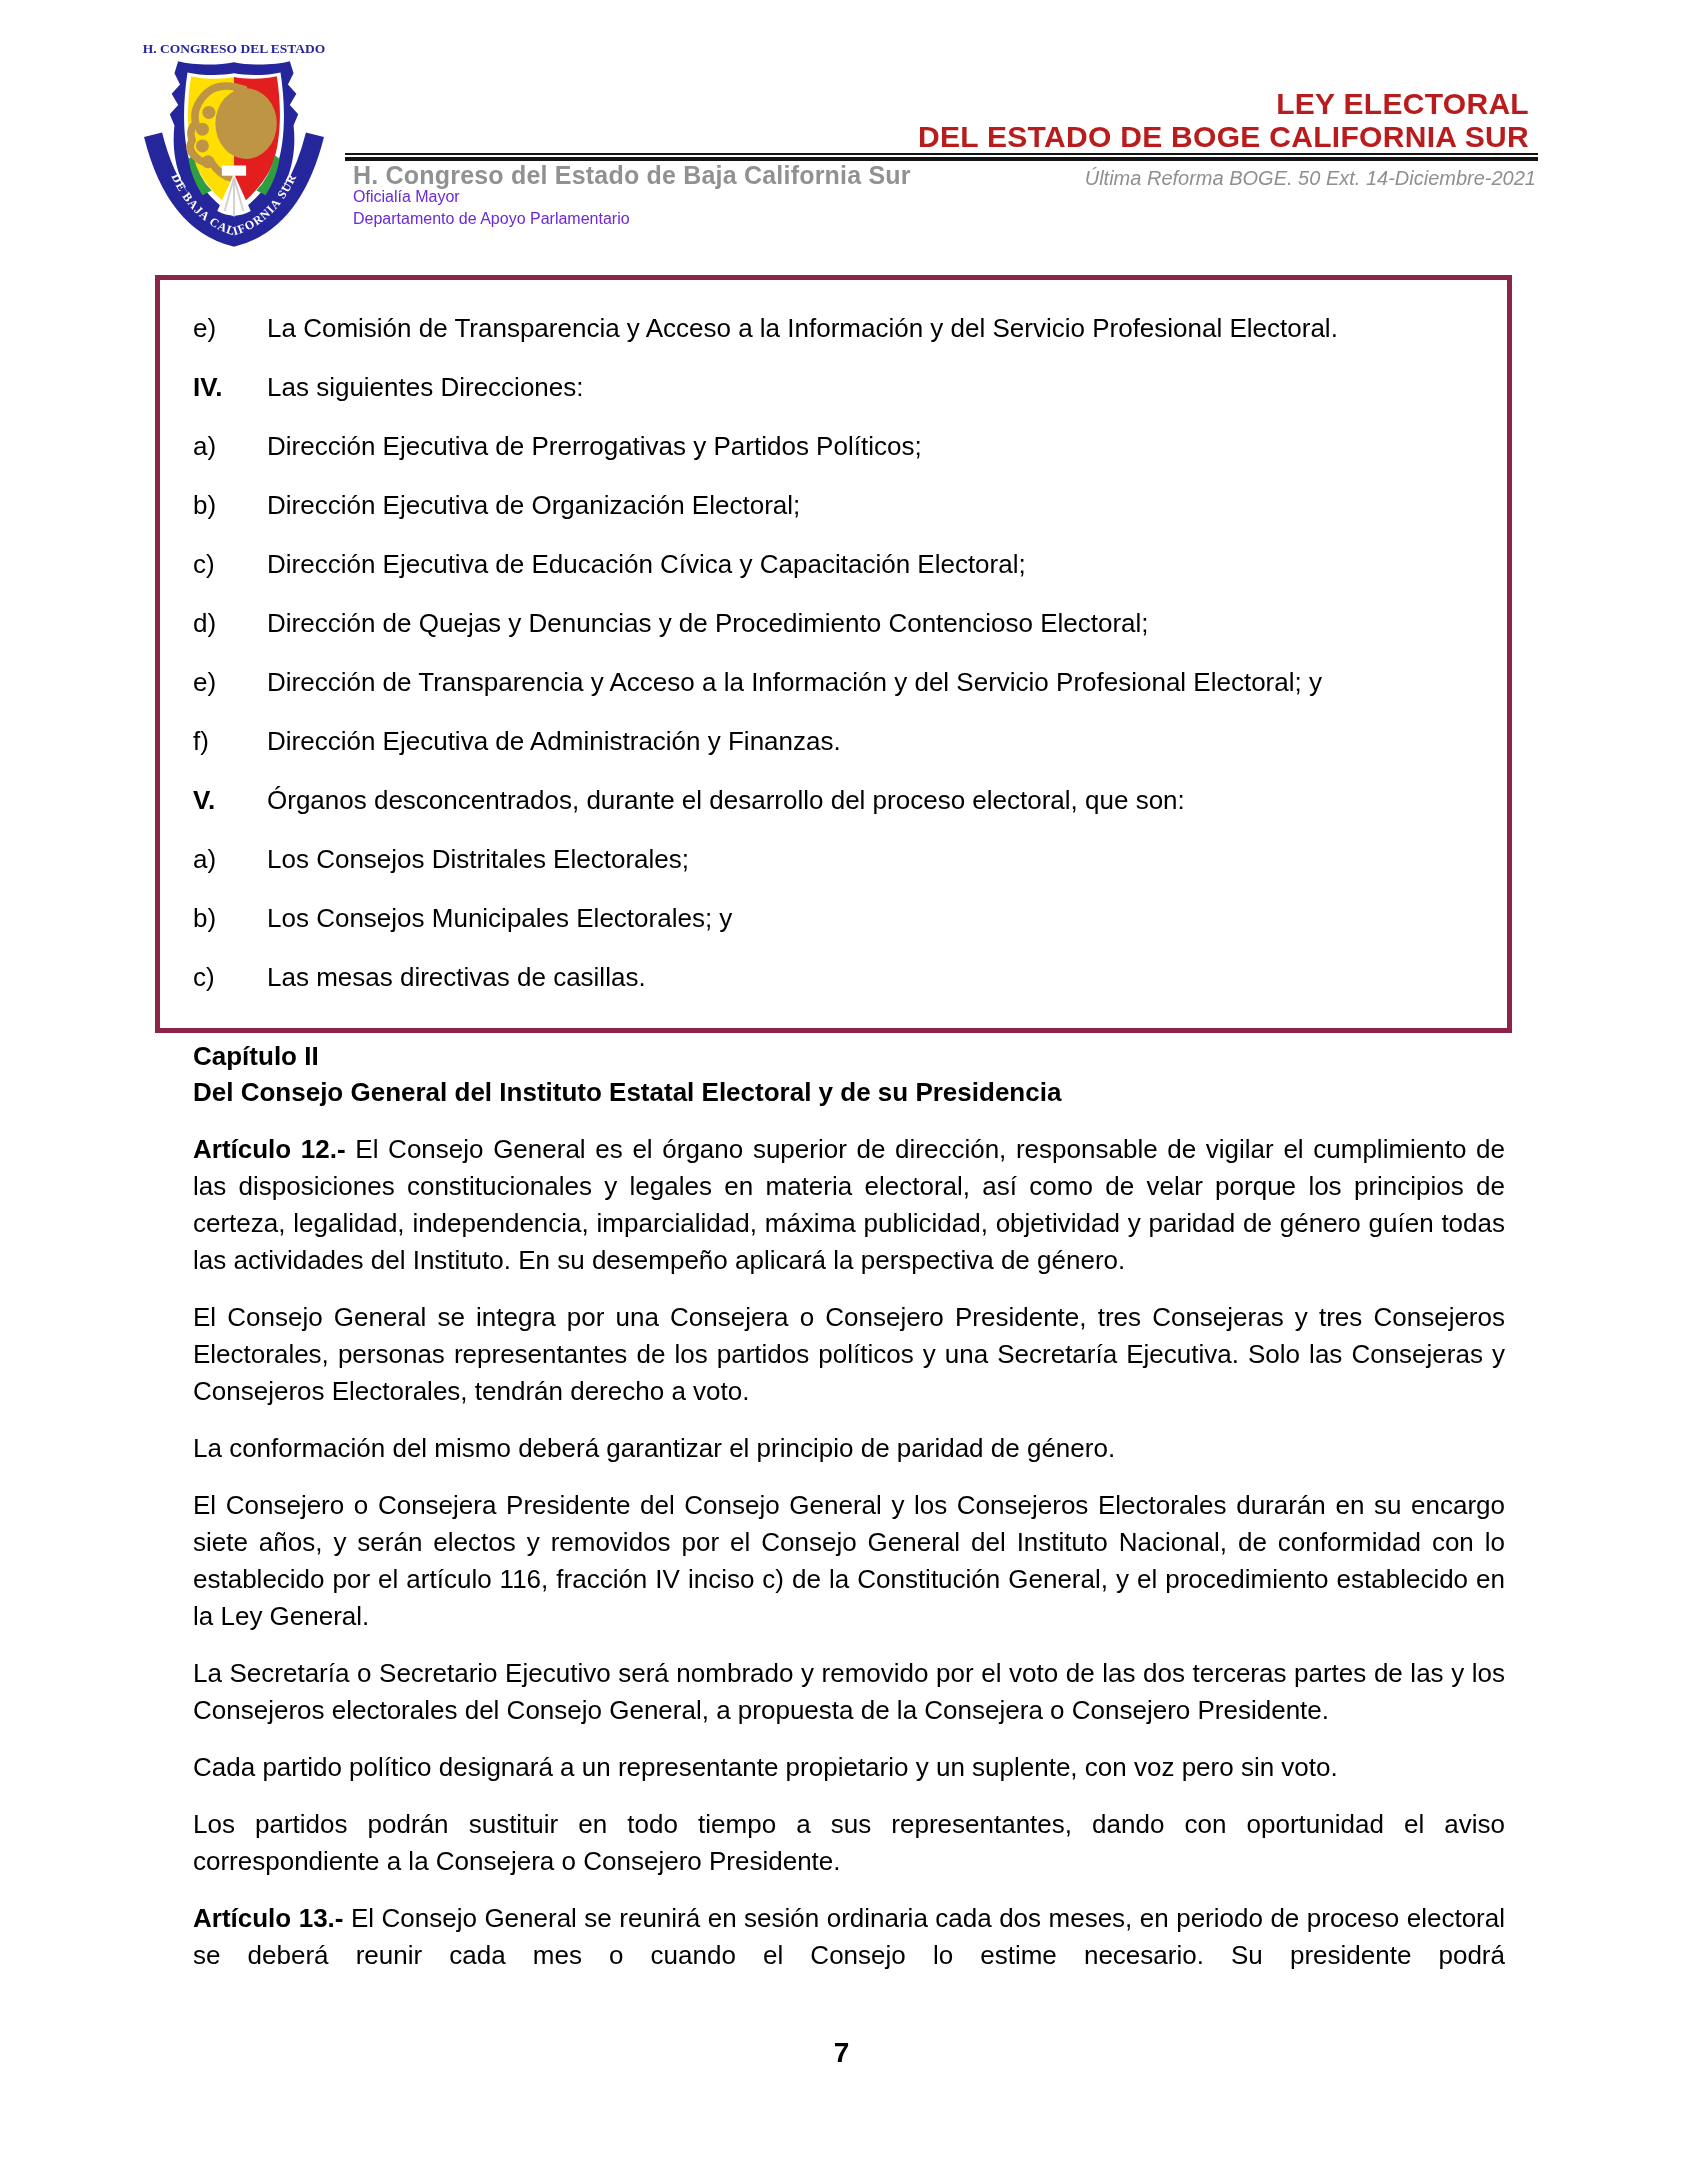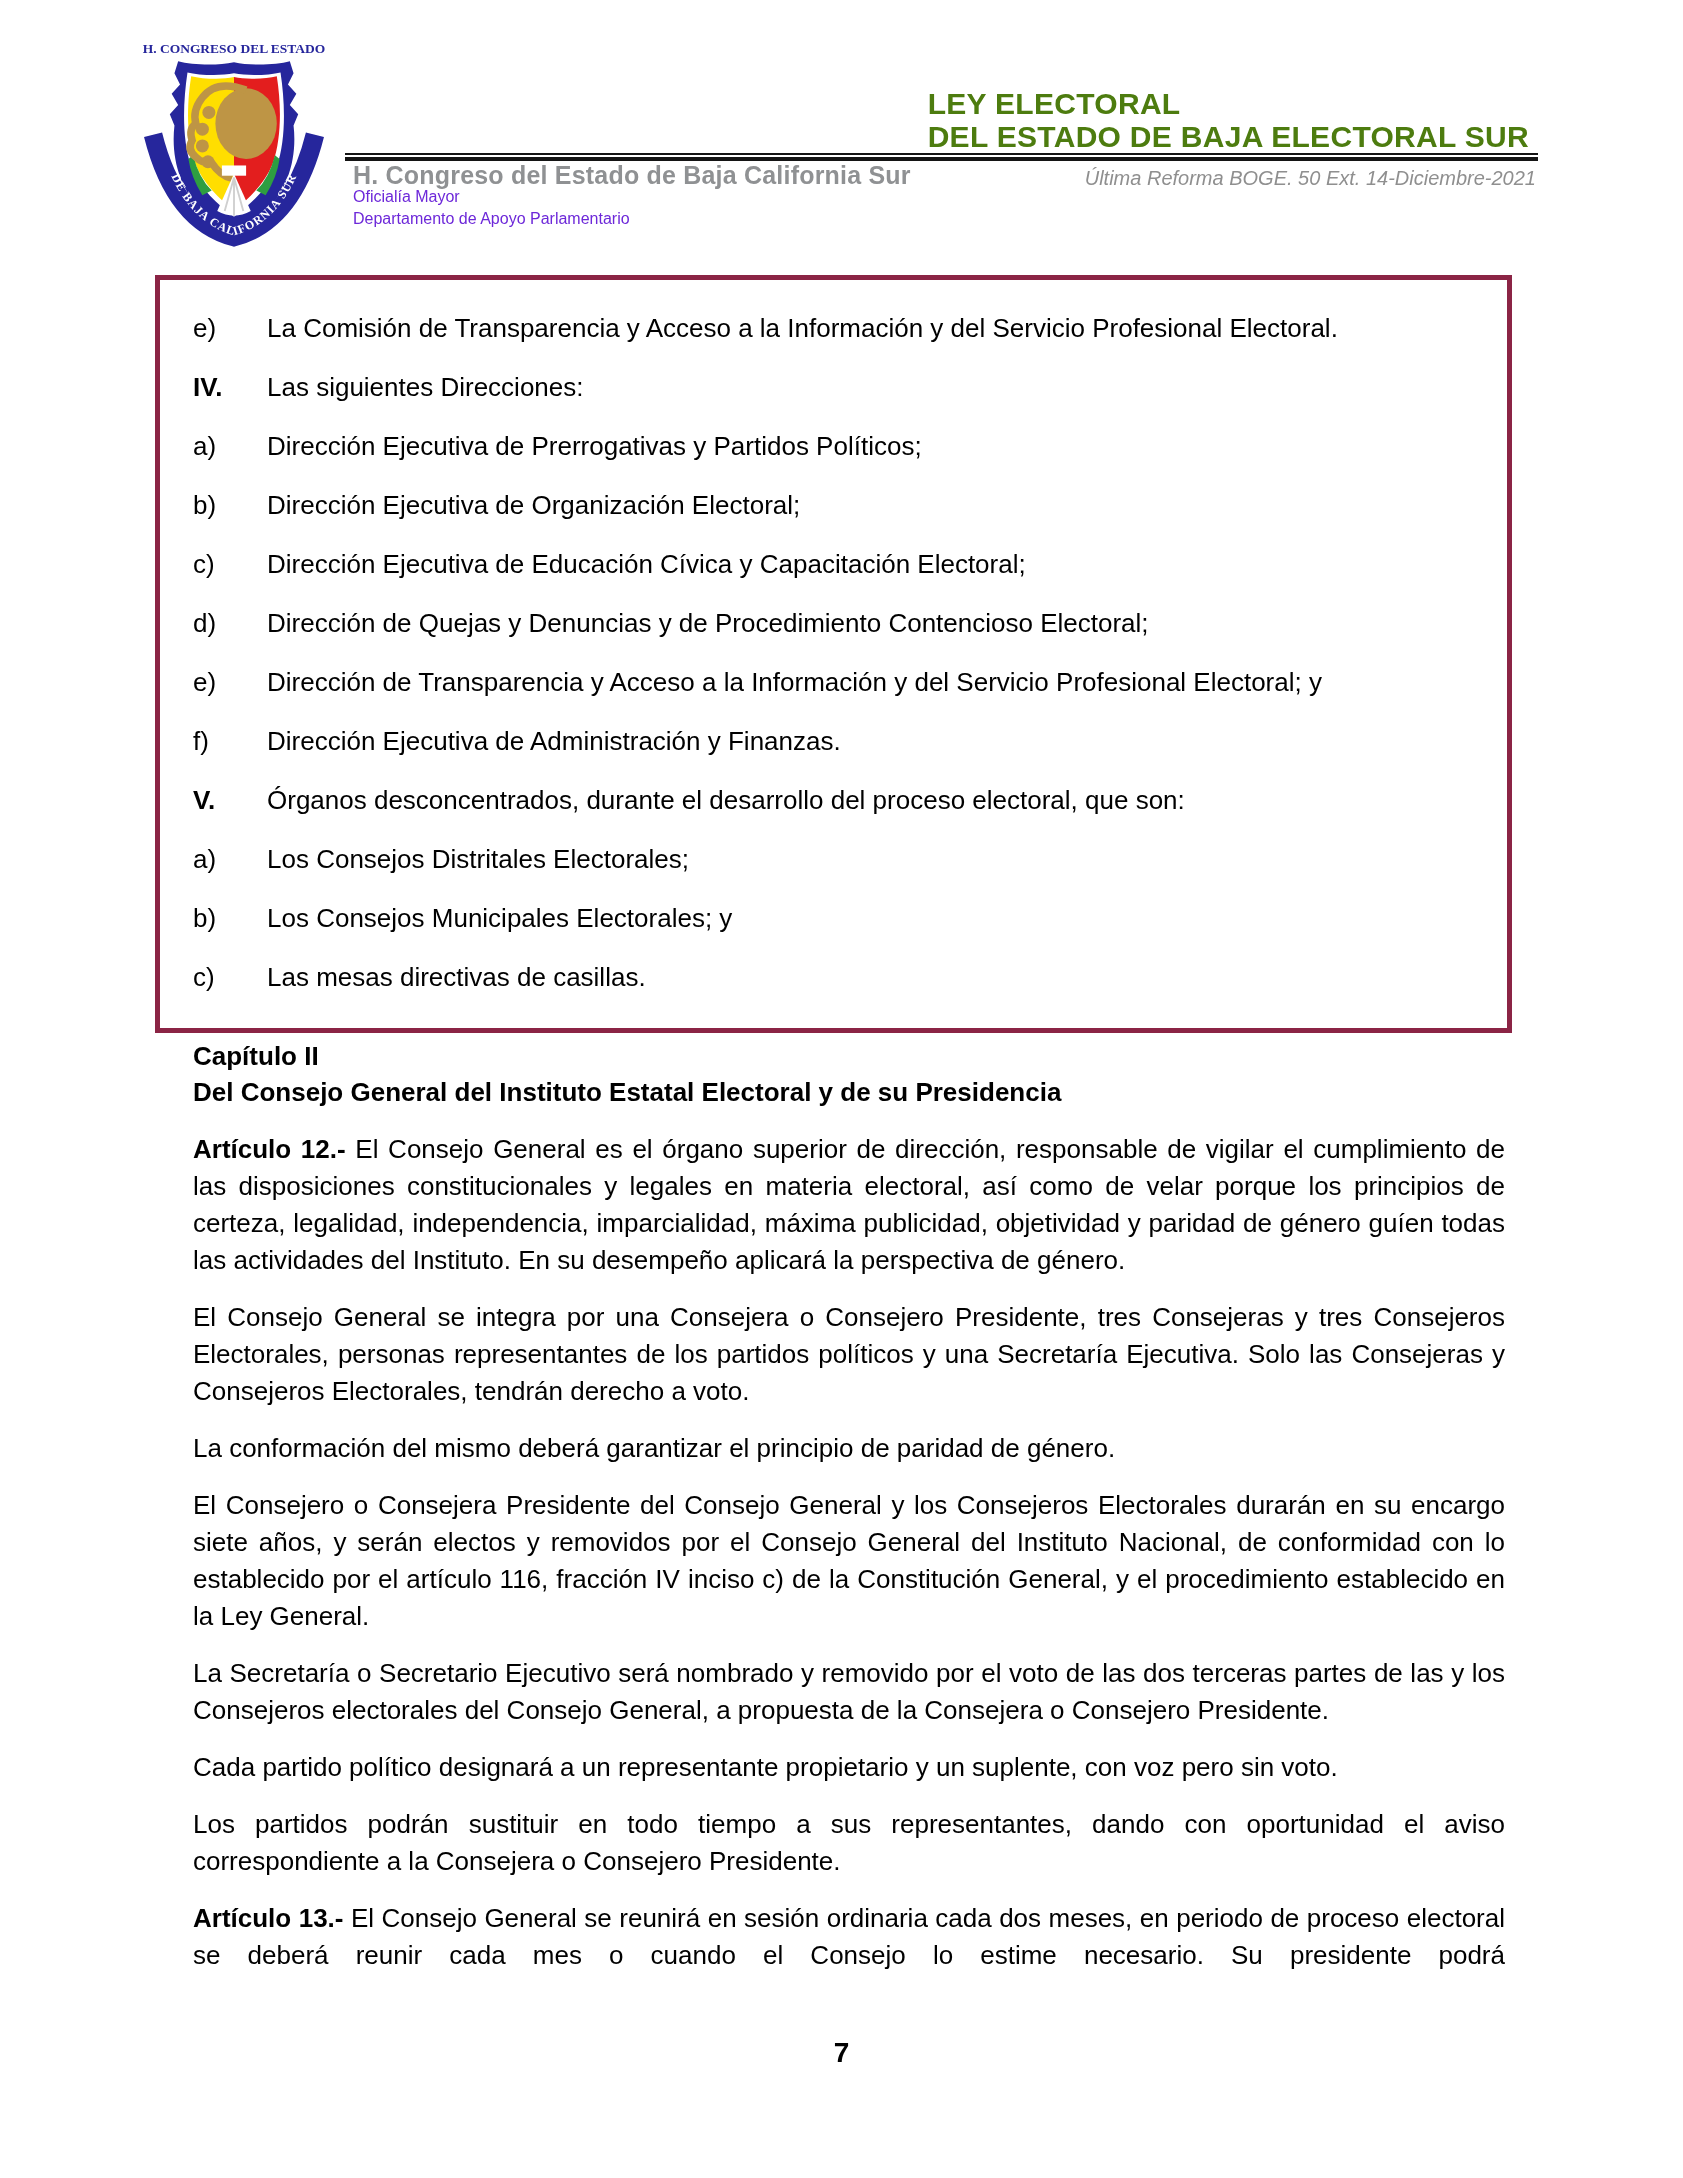--- a/index.html
+++ b/index.html
@@ -14,22 +14,22 @@
   }
   
   .seal{position:absolute;left:137px;top:38px;width:194px;height:214px;}
   .header-rule{
     position:absolute;left:345px;right:145px;top:153px;
     height:2px;border-top:2px solid #141414;border-bottom:4px solid #141414;
   }
   .org-block{position:absolute;left:353px;top:164px;line-height:22px;}
   .org-name{font-size:25px;font-weight:bold;color:#8f9193;letter-spacing:0.2px;}
   .org-sub{font-size:16px;color:#6d28d9;}
-  .title-block{position:absolute;right:154px;top:87px;text-align:left;
-    font-size:30px;font-weight:bold;color:#4d7c0f;line-height:33px;letter-spacing:0.3px;}
+  .title-block{position:absolute;right:154px;top:87px;text-align:right;
+    font-size:30px;font-weight:bold;color:#b91c1c;line-height:33px;letter-spacing:0.3px;}
   .reform{position:absolute;right:147px;top:167px;font-size:20px;font-style:italic;color:#8f8f8f;}
   
   .law-box{
     position:absolute;left:155px;top:275px;width:1357px;box-sizing:border-box;
     border:5px solid #8b2445;background:#fff;
     padding:30px 22px 10px 33px;
   }
   .law-item{display:flex;font-size:26px;line-height:36px;margin-bottom:23px;}
   .law-item .label{width:74px;flex:0 0 74px;}
   .law-item.roman .label{font-weight:bold;}
@@ -91,21 +91,21 @@
       <path d="M13,104 C30,172 62,204 100,214 C138,204 170,172 187,104" fill="none" stroke="#26269c" stroke-width="20"></path>
       <path id="sealBannerPath" d="M20,112 C36,174 66,203 100,212 C134,203 164,174 180,112" fill="none"></path>
       <text font-family="Liberation Serif, serif" font-size="13" font-weight="bold" fill="#ffffff" letter-spacing="1">
         <textPath href="#sealBannerPath" startOffset="50%" text-anchor="middle">DE BAJA CALIFORNIA SUR</textPath>
       </text>
     </svg>
   </div>
 
   <div class="title-block">
     <div>LEY ELECTORAL</div>
-    <div>DEL ESTADO DE BAJA ELECTORAL SUR</div>
+    <div>DEL ESTADO DE BOGE CALIFORNIA SUR</div>
   </div>
 
   <div class="header-rule"></div>
 
   <div class="org-block">
     <div class="org-name">H. Congreso del Estado de Baja California Sur</div>
     <div class="org-sub">Oficialía Mayor</div>
     <div class="org-sub">Departamento de Apoyo Parlamentario</div>
   </div>
 

